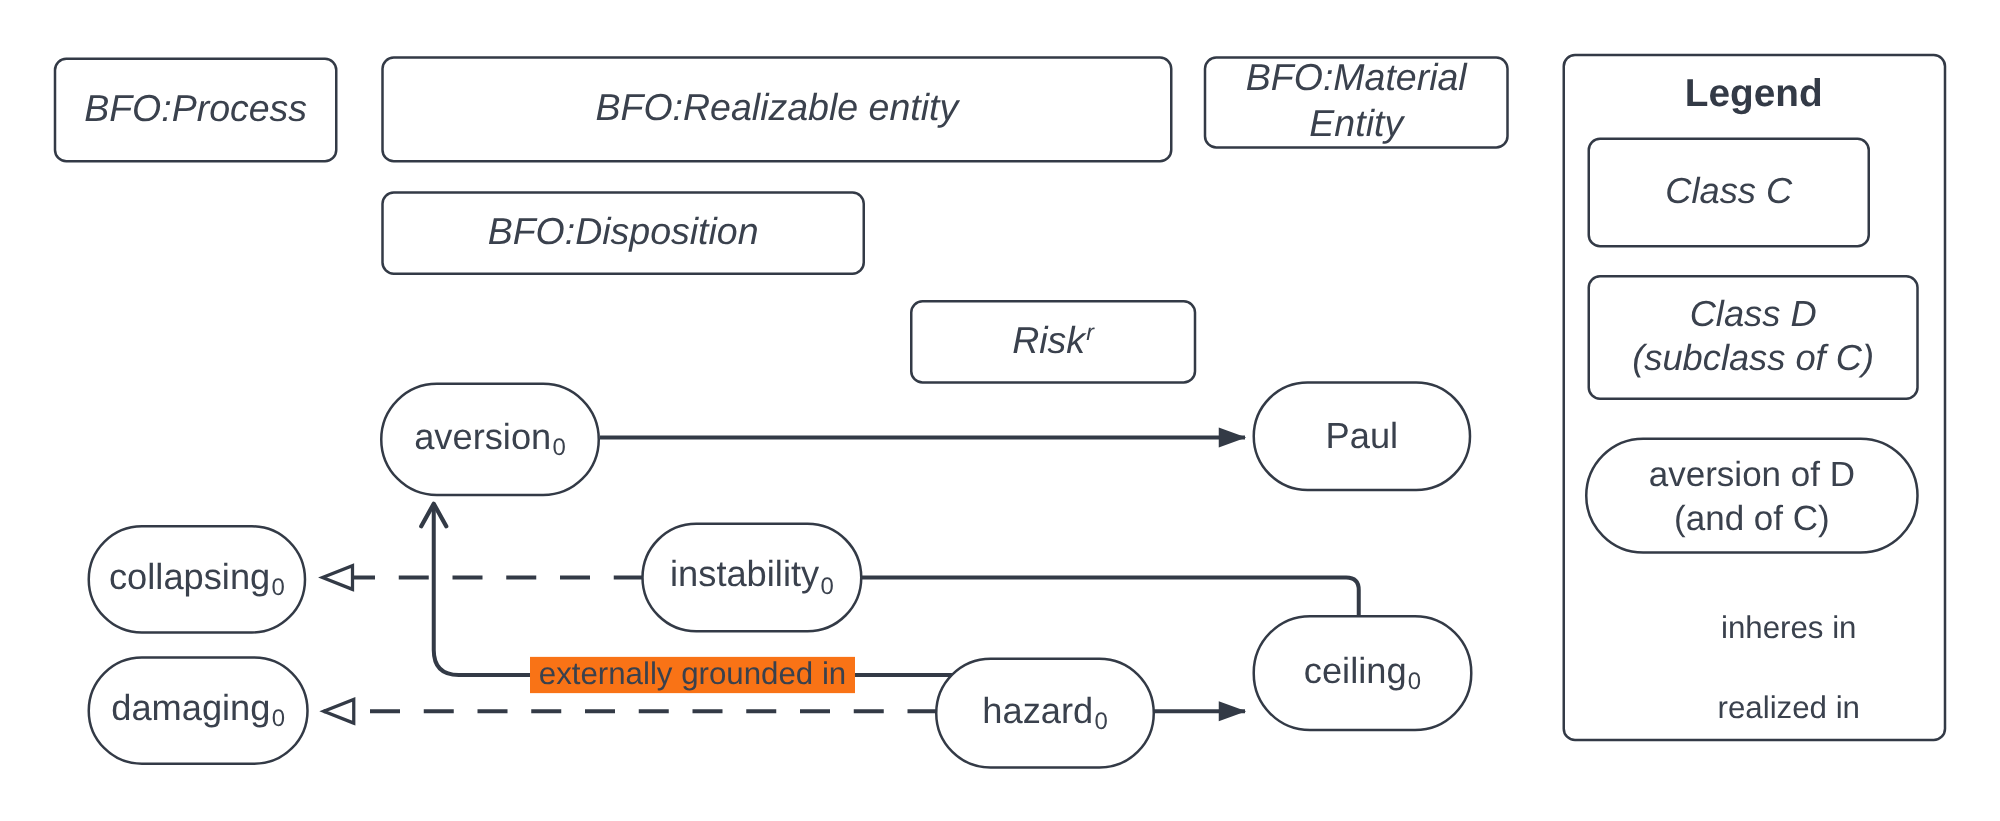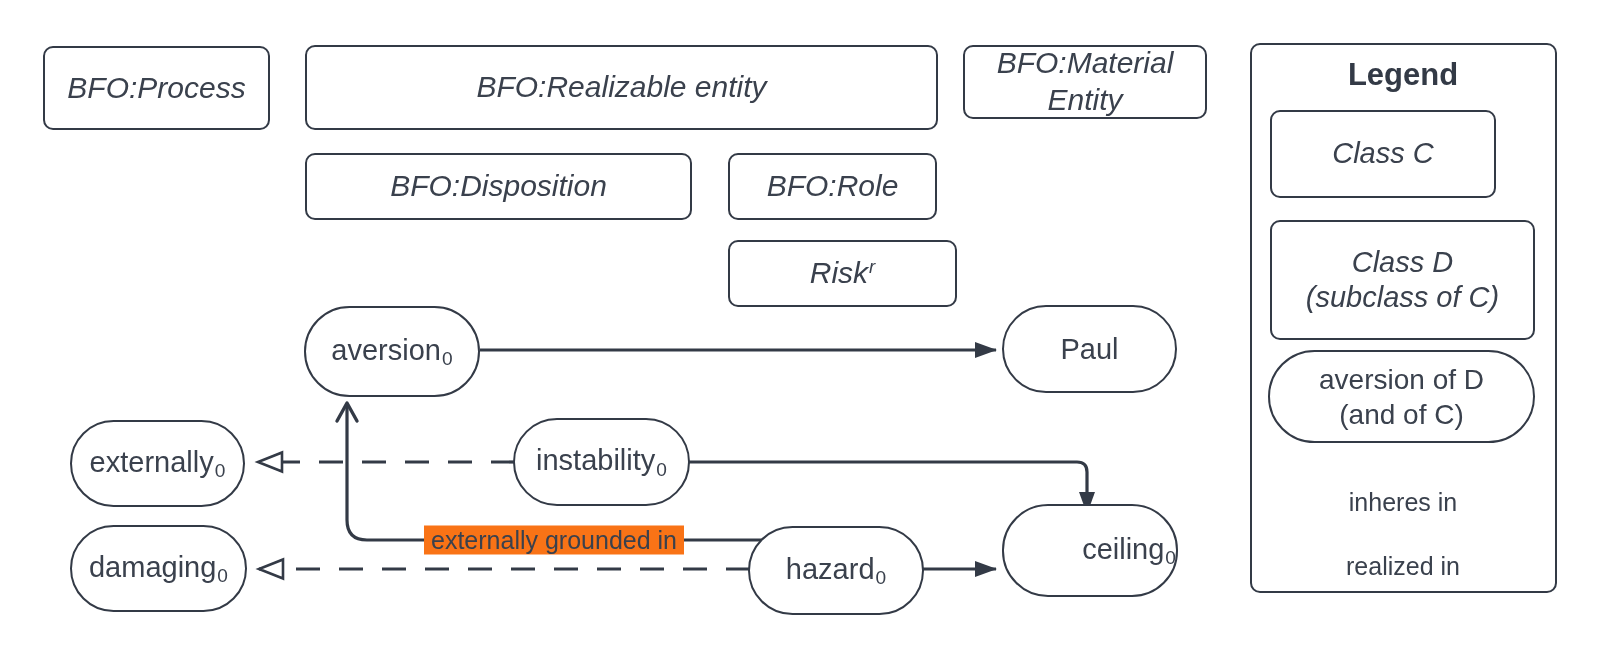--- a/index.html
+++ b/index.html
@@ -27,21 +27,21 @@
     border-radius:10px;box-sizing:border-box;
   }
   .legend-title{
     position:absolute;font-size:31px;font-weight:bold;color:#333a46;
     text-align:center;transform:translateX(-50%);white-space:nowrap;
   }
   .legend-sample{font-size:29px;}
   .legend-instance{font-size:28px;}
   .legend-arrow-label{
     position:absolute;font-size:25px;text-align:center;transform:translateX(-50%);
-    white-space:nowrap;color:#3a414d;
+    white-space:nowrap;color:#3a414d;margin-left:28px;
   }
 </style>
 </head>
 <body>
 
 <div class="canvas">
 
   <svg class="edges" viewBox="0 0 1600 657" xmlns="http://www.w3.org/2000/svg">
     <defs>
       <marker id="ah-solid" markerUnits="userSpaceOnUse" markerWidth="26" markerHeight="20" refX="22" refY="9" orient="auto">
@@ -76,67 +76,64 @@
 
   <div class="node cls" style="left:963px;top:45px;width:244px;height:74px;">
     <span class="txt">BFO:Material</span>
     <span class="txt">Entity</span>
   </div>
 
   <div class="node cls" style="left:305px;top:153px;width:387px;height:67px;">
     <span class="txt">BFO:Disposition</span>
   </div>
 
-  <div class="node cls" style="left:728px;top:153px;width:209px;height:67px;">
-    <span class="txt">BFO:Role</span>
-  </div>
 
   <div class="node cls" style="left:728px;top:240px;width:229px;height:67px;">
     <span class="txt"><span>Risk</span><span class="sup">r</span></span>
   </div>
 
   <div class="node pill" style="left:304px;top:306px;width:176px;height:91px;">
     <span class="txt"><span>aversion</span><span class="sub">0</span></span>
   </div>
 
   <div class="node pill" style="left:1002px;top:305px;width:175px;height:88px;">
     <span class="txt">Paul</span>
   </div>
 
   <div class="node pill" style="left:70px;top:420px;width:175px;height:87px;">
-    <span class="txt"><span>externally</span><span class="sub">0</span></span>
+    <span class="txt"><span>collapsing</span><span class="sub">0</span></span>
   </div>
 
   <div class="node pill" style="left:513px;top:418px;width:177px;height:88px;justify-content:center;">
     <span class="txt"><span>instability</span><span class="sub">0</span></span>
   </div>
 
   <div class="node pill" style="left:70px;top:525px;width:177px;height:87px;">
     <span class="txt"><span>damaging</span><span class="sub">0</span></span>
   </div>
 
   <div class="node pill" style="left:748px;top:526px;width:176px;height:89px;">
     <span class="txt"><span>hazard</span><span class="sub">0</span></span>
   </div>
 
-  <div class="node pill" style="left:1002px;top:504px;width:176px;height:93px;align-items:flex-end;">
+  <div class="node pill" style="left:1002px;top:492px;width:176px;height:93px;">
     <span class="txt"><span>ceiling</span><span class="sub">0</span></span>
   </div>
 
   <div class="edge-label" style="left:554px;top:540px;">externally grounded in</div>
 
   <div class="legend-box" style="left:1250px;top:43px;width:307px;height:550px;"></div>
 
   <div class="legend-title" style="left:1403px;top:57px;">Legend</div>
 
   <div class="node cls legend-sample" style="left:1270px;top:110px;width:226px;height:88px;">
     <span class="txt">Class C</span>
   </div>
 
-  <div class="node cls legend-sample" style="left:1270px;top:220px;width:265px;height:120px;">
+  <div class="node cls legend-sample" style="left:1270px;top:220px;width:265px;height:100px;">
     <span class="txt">Class D</span>
     <span class="txt">(subclass of C)</span>
   </div>
 
   <div class="node pill legend-instance" style="left:1268px;top:350px;width:267px;height:93px;border-radius:47px;">
     <span class="txt">aversion of D</span>
     <span class="txt">(and of C)</span>
   </div>
 
   <div class="legend-arrow-label" style="left:1403px;top:488px;">inheres in</div>

